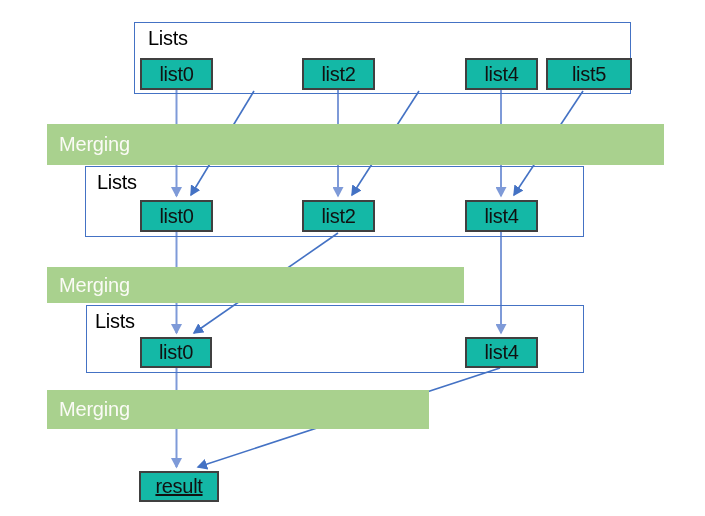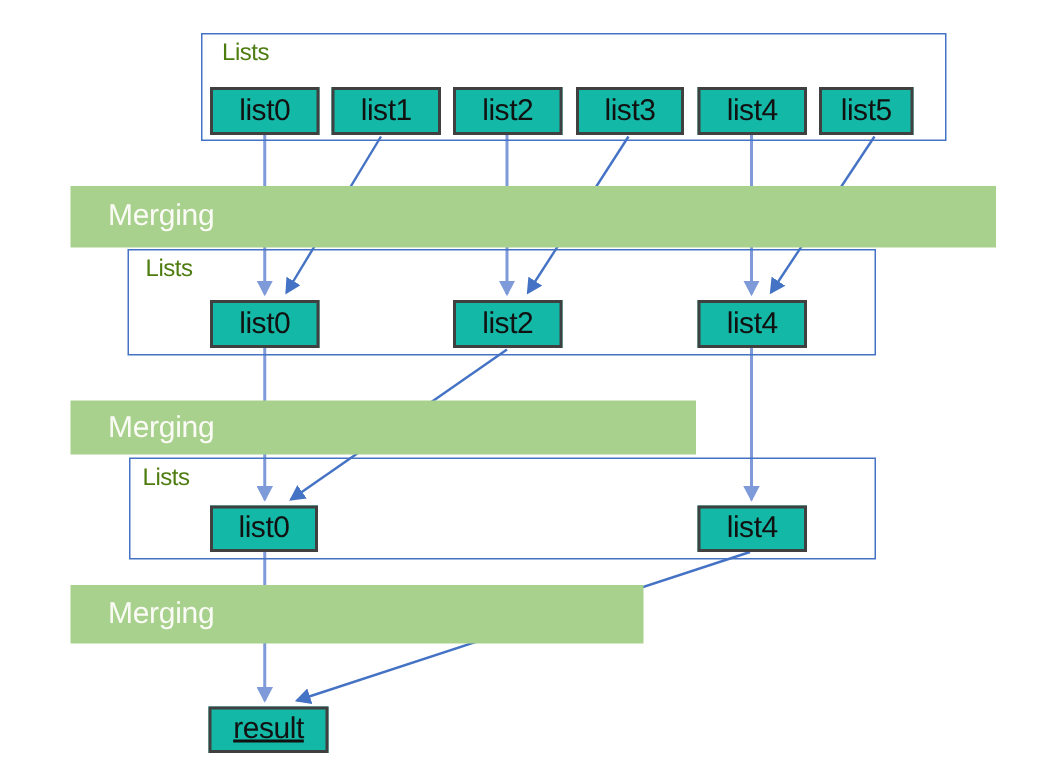--- a/index.html
+++ b/index.html
@@ -15,34 +15,34 @@
     background: #ffffff;
     overflow: hidden;
   }
   .abs { position: absolute; box-sizing: border-box; }
 
   .lists-box {
     border: 1.5px solid #4472c4;
     background: transparent;
   }
   .lists-label {
-    color: #4d7c0f;
-    font-size: 16px;
+    color: #000000;
+    font-size: 20px;
     letter-spacing: -0.3px;
     white-space: nowrap;
   }
   .band {
     background: #a9d18e;
     display: flex;
     align-items: center;
   }
   .band-label {
     color: #fbfbf6;
     font-size: 20px;
-    padding-left: 25px;
+    padding-left: 12px;
     letter-spacing: -0.2px;
     white-space: nowrap;
   }
   .chip {
     background: #14b8a6;
     border: 2px solid #404040;
     display: flex;
     align-items: center;
     justify-content: center;
     color: #111111;
@@ -87,25 +87,23 @@
     <line x1="338" y1="233" x2="194" y2="333" stroke="#4472c4" stroke-width="1.6" marker-end="url(#head-dark)"></line>
 
     <line x1="176.5" y1="368" x2="176.5" y2="467" stroke="#7e9ad8" stroke-width="2" marker-end="url(#head-light)"></line>
 
     <line x1="500" y1="368" x2="198" y2="467" stroke="#4472c4" stroke-width="1.6" marker-end="url(#head-dark)"></line>
   </svg>
 
   <div class="abs lists-box" style="left:134px; top:22px; width:497px; height:72px;"></div>
   <div class="abs lists-label" style="left:148px; top:27px;">Lists</div>
   <div class="abs chip" style="left:140px; top:58px; width:73px; height:32px;">list0</div>
-  <div class="abs chip" style="left:221px; top:58px; width:73px; height:32px;">list1</div>
   <div class="abs chip" style="left:302px; top:58px; width:73px; height:32px;">list2</div>
-  <div class="abs chip" style="left:384px; top:58px; width:72px; height:32px;">list3</div>
   <div class="abs chip" style="left:465px; top:58px; width:73px; height:32px;">list4</div>
-  <div class="abs chip" style="left:546px; top:58px; width:63px; height:32px;">list5</div>
+  <div class="abs chip" style="left:546px; top:58px; width:86px; height:32px;">list5</div>
 
   <div class="abs band" style="left:47px; top:124px; width:617px; height:41px;">
     <span class="band-label">Merging</span>
   </div>
 
   <div class="abs lists-box" style="left:85px; top:166px; width:499px; height:71px;"></div>
   <div class="abs lists-label" style="left:97px; top:171px;">Lists</div>
   <div class="abs chip" style="left:140px; top:200px; width:73px; height:32px;">list0</div>
   <div class="abs chip" style="left:302px; top:200px; width:73px; height:32px;">list2</div>
   <div class="abs chip" style="left:465px; top:200px; width:73px; height:32px;">list4</div>

